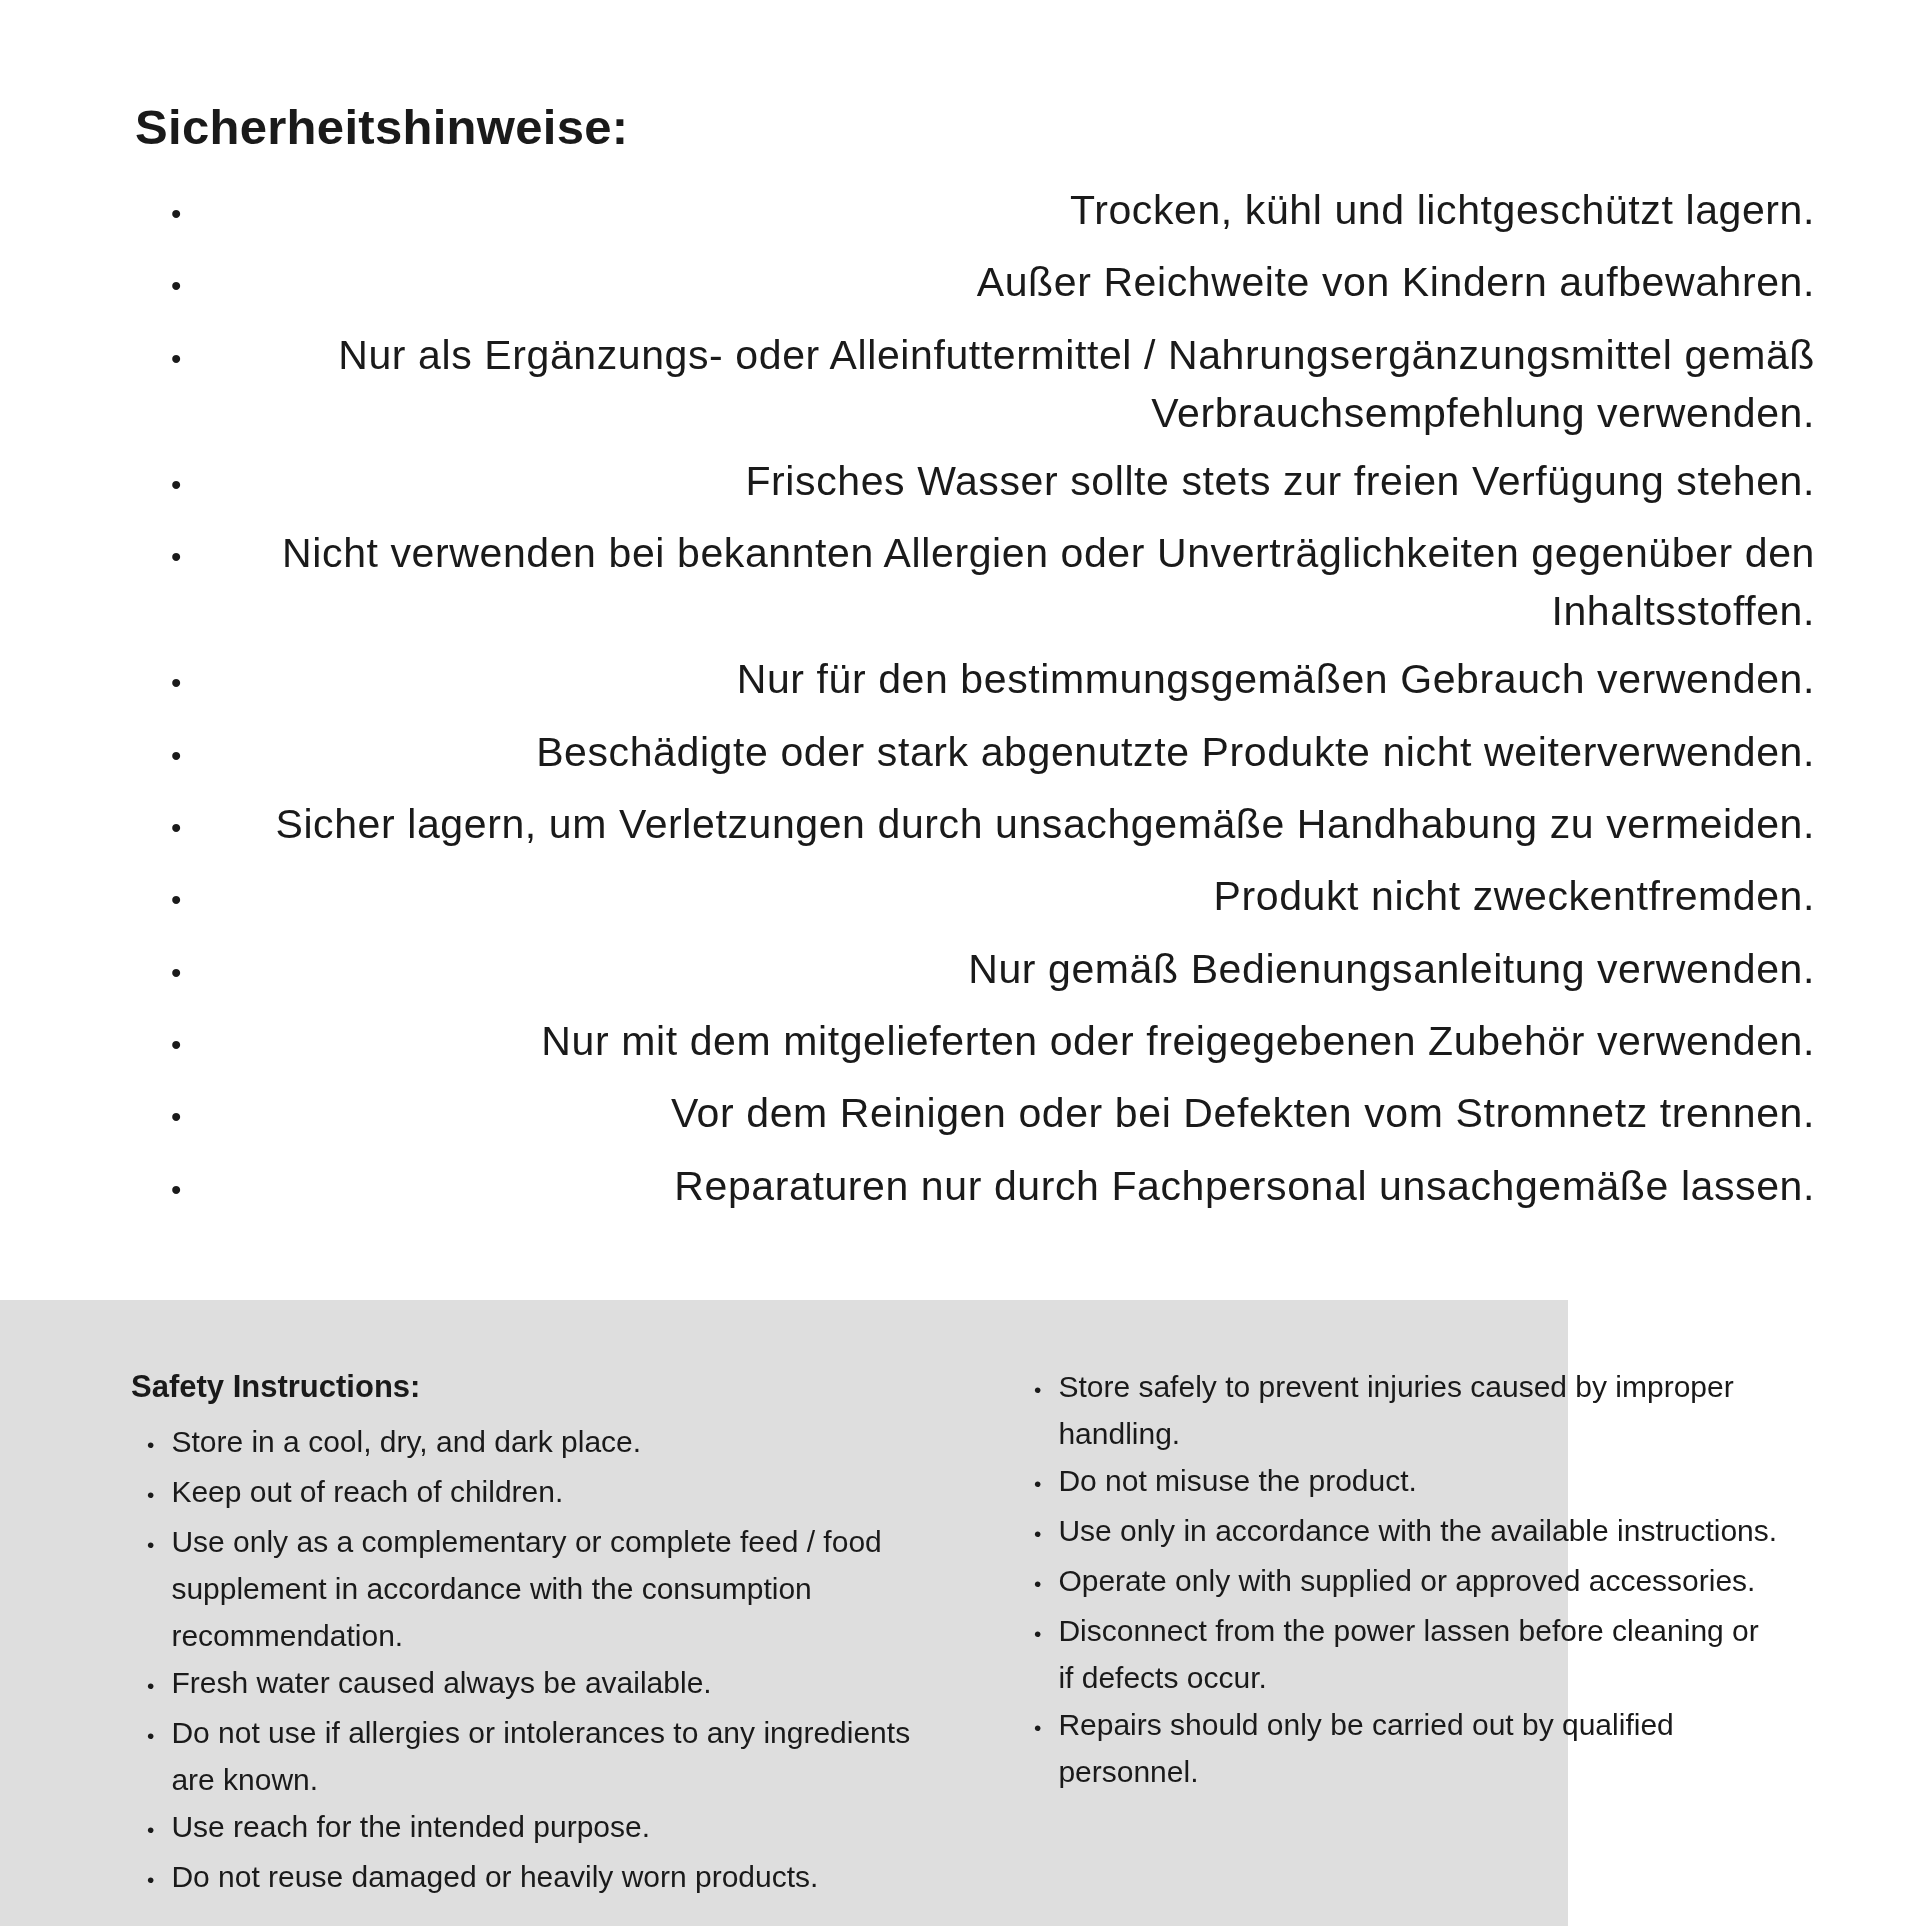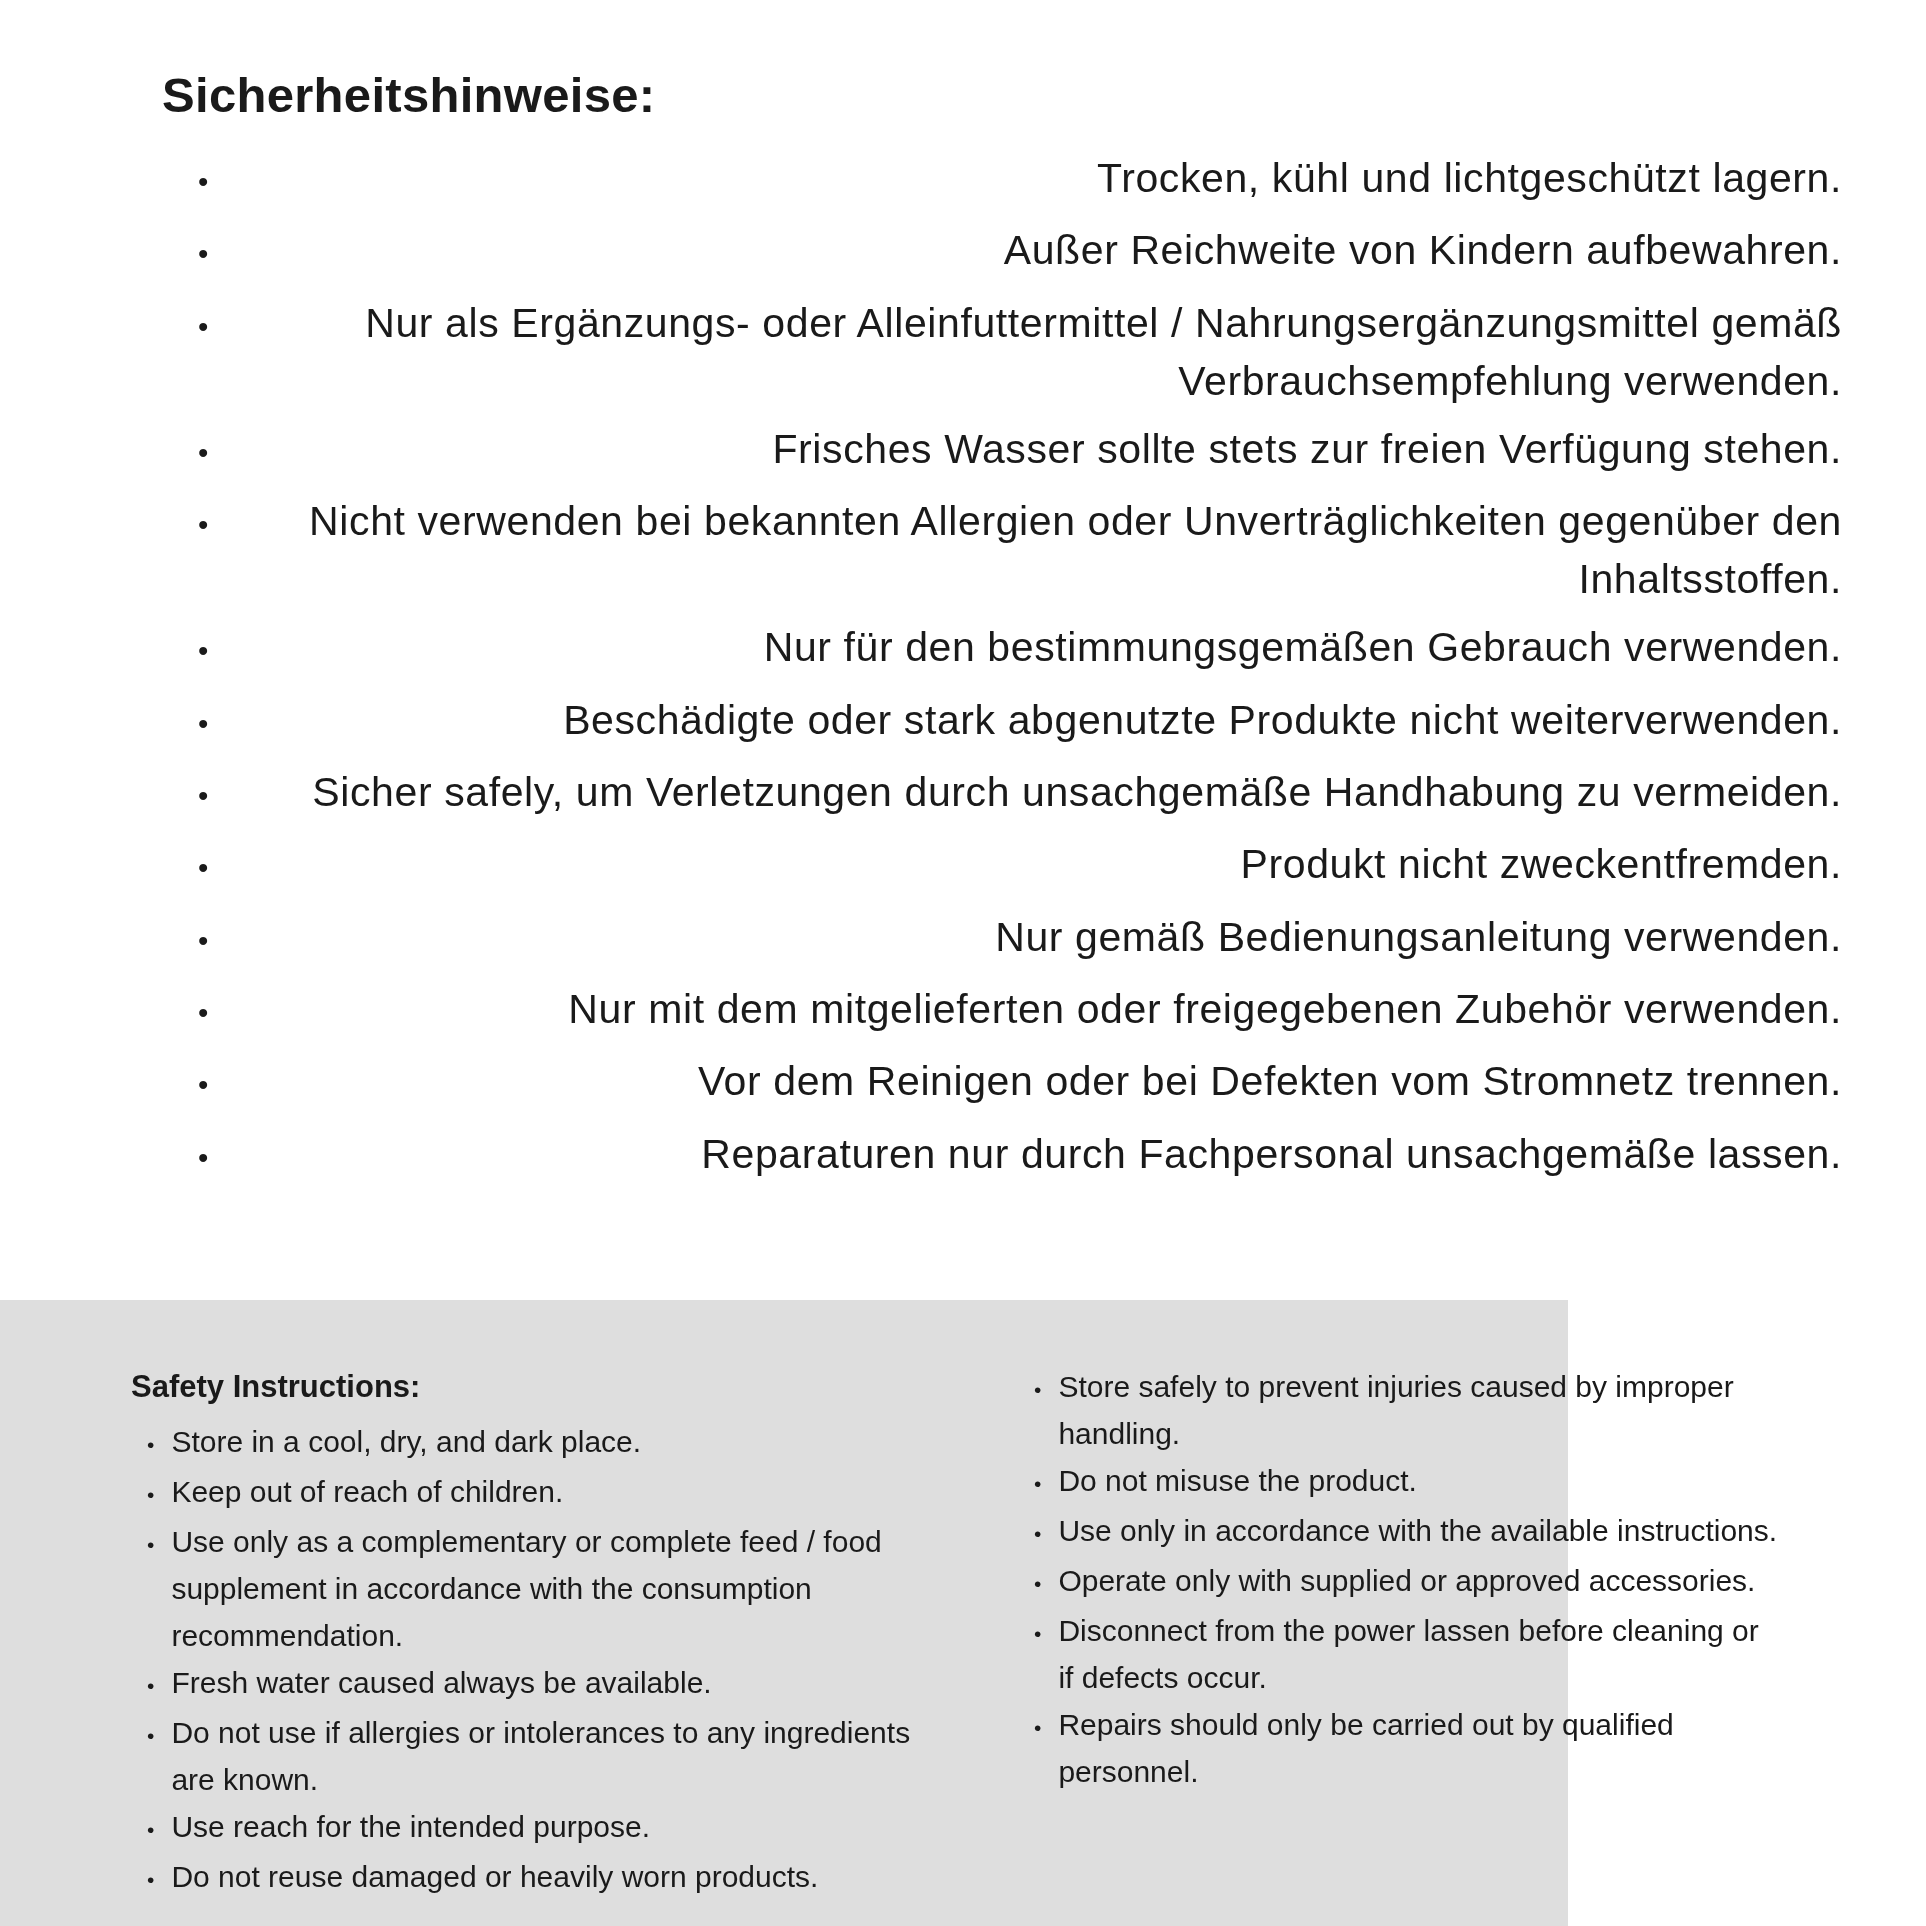--- a/index.html
+++ b/index.html
@@ -12,22 +12,21 @@
     width: 1926px;
     height: 1926px;
     background: var(--background, #ffffff);
     color: var(--text, #1a1a1a);
     font-family: "Liberation Sans", "DejaVu Sans", sans-serif;
     overflow: hidden;
   }
 
   
   .german-section {
-    padding: 67px 77px 0 135px;
-    margin-left: 27px;
+    padding: 99px 77px 0 135px;
   }
   .german-title {
     margin: 0;
     font-size: 49px;
     line-height: 56px;
     font-weight: bold;
     letter-spacing: 0.3px;
   }
   .german-list {
     margin: 26px 0 0 36px;
@@ -141,21 +140,21 @@
           <span class="txt">Nur für den bestimmungsgemäßen Gebrauch verwenden.</span>
         </li>
 
         <li>
           <span class="dot">•</span>
           <span class="txt">Beschädigte oder stark abgenutzte Produkte nicht weiterverwenden.</span>
         </li>
 
         <li>
           <span class="dot">•</span>
-          <span class="txt">Sicher safely, um Verletzungen durch unsachgemäße Handhabung zu vermeiden.</span>
+          <span class="txt">Sicher lagern, um Verletzungen durch unsachgemäße Handhabung zu vermeiden.</span>
         </li>
 
         <li>
           <span class="dot">•</span>
           <span class="txt">Produkt nicht zweckentfremden.</span>
         </li>
 
         <li>
           <span class="dot">•</span>
           <span class="txt">Nur gemäß Bedienungsanleitung verwenden.</span>

